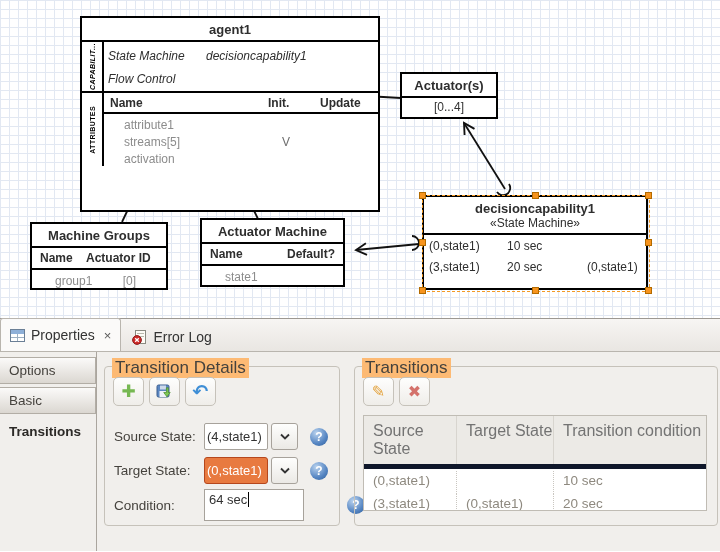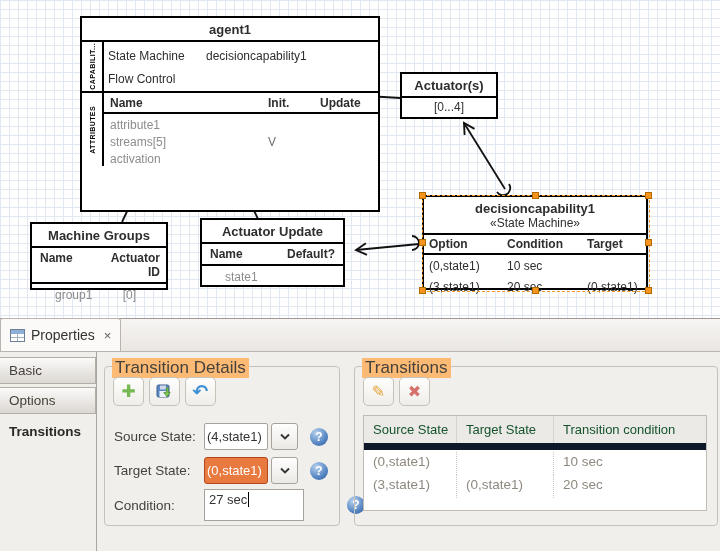--- a/index.html
+++ b/index.html
@@ -17,21 +17,21 @@
   .n-title{font-weight:bold;text-align:center;font-size:13px;padding:4px 0 3px 0;
            border-bottom:2px solid #000;}
   .n-title.noline{border-bottom:none;padding-bottom:0;}
   .stereo{text-align:center;font-size:12px;padding-bottom:3px;border-bottom:2px solid #000;}
   .sect{display:flex;align-items:stretch;}
   .vstrip{width:20px;border-right:2px solid #000;display:flex;align-items:center;justify-content:center;flex:none;}
   .vlabel{writing-mode:vertical-rl;transform:rotate(180deg);font-size:7px;font-weight:bold;letter-spacing:.4px;color:#000;}
   .caprow{display:grid;grid-template-columns:98px auto;padding-left:4px;height:23px;align-items:center;}
   .attr-head{display:grid;grid-template-columns:158px 52px auto;padding-left:6px;font-weight:bold;
              border-bottom:2px solid #000;height:19px;align-items:center;}
-  .attr-row{display:grid;grid-template-columns:158px 52px auto;padding-left:6px;height:17px;
+  .attr-row{display:grid;grid-template-columns:158px 52px auto;padding-left:20px;height:17px;
             align-items:center;color:#8c8c8c;}
   .two-head{display:grid;font-weight:bold;border-bottom:2px solid #000;padding:3px 6px 3px 8px;}
   .two-row{display:grid;color:#8c8c8c;padding:4px 6px 3px 23px;}
   .dc-head{display:grid;grid-template-columns:78px 80px auto;padding-left:5px;font-weight:bold;
            border-bottom:2px solid #000;height:18px;align-items:center;}
   .dc-row{display:grid;grid-template-columns:78px 80px auto;padding-left:5px;height:21px;align-items:center;}
   .sel-rect{position:absolute;border:1px dashed #f59a23;z-index:4;pointer-events:none;}
   .handle{position:absolute;width:7px;height:7px;background:#f7941e;border:1px solid #b36b00;
           box-sizing:border-box;z-index:6;}
 
@@ -76,21 +76,21 @@
         background:radial-gradient(circle at 35% 28%,#b9d2ee,#5585c2 60%,#2f5e99);
         color:#fff;font-weight:bold;font-size:12px;display:flex;align-items:center;justify-content:center;
         margin-left:12px;cursor:pointer;}
   .cond-input{width:100px;height:32px;background:#fff;border:1px solid #a7a29b;font-size:13px;color:#333;
               padding:2px 4px;box-sizing:border-box;display:flex;align-items:flex-start;}
   .caret{display:inline-block;width:1px;height:15px;background:#000;margin-left:1px;}
 
   .ttable{position:absolute;left:8px;right:10px;top:48px;bottom:14px;background:#fff;
           border:1px solid #c0bcb4;overflow:hidden;}
   .thead{display:grid;grid-template-columns:93px 97px 1fr;background:#eceae6;
-         border-bottom:7px solid #0f172a;color:#14532d;font-size:13px;}
+         border-bottom:5px solid #0f172a;color:#737373;font-size:16px;}
   .thead>div{padding:6px 0 6px 9px;border-right:1px solid #d8d5cf;cursor:pointer;}
   .thead>div:last-child{border-right:none;}
   .trow{display:grid;grid-template-columns:93px 97px 1fr;color:#8e897f;font-size:13.5px;}
   .trow>div{padding:2px 0 2px 9px;border-right:1px dotted #c9c6c0;min-height:19px;}
   .trow>div:last-child{border-right:none;}
 </style>
 </head>
 <body>
 
 <div class="canvas">
@@ -105,21 +105,21 @@
     <path d="M149,165 L122,222" stroke="#111" stroke-width="1.8" fill="none"></path>
     <path d="M232,165 L258,219" stroke="#111" stroke-width="1.8" fill="none"></path>
     <path d="M505,189 L464,123" stroke="#111" stroke-width="1.8" fill="none" marker-end="url(#arr)"></path>
     <path d="M509,184 A7.2 7.2 0 0 1 497,192" stroke="#111" stroke-width="1.8" fill="none"></path>
     <path d="M419,244 L356,250" stroke="#111" stroke-width="1.8" fill="none" marker-end="url(#arr)"></path>
     <path d="M412,236 A7 7 0 0 1 412,250" stroke="#111" stroke-width="1.8" fill="none"></path>
   </svg>
 
   <div class="node" style="left:48px;top:16px;width:300px;height:196px;margin-left:32px;">
     <div class="n-title">agent1</div>
-    <div class="sect" style="height:49px;border-bottom:2px solid #000;">
+    <div class="sect" style="height:49px;border-bottom:2px solid #000;font-style:italic;">
       <div class="vstrip">
         <span class="vlabel">CAPABILIT...</span>
       </div>
       <div style="flex:1;padding-top:2px;">
         <div class="caprow">
           <span>State Machine</span>
           <span>decisioncapability1</span>
         </div>
         <div class="caprow">
           <span>Flow Control</span>
@@ -158,48 +158,43 @@
 
   <div class="node" style="left:400px;top:72px;width:98px;height:47px;">
     <div class="n-title">Actuator(s)</div>
     <div style="text-align:center;padding-top:2px;color:#333;">[0...4]</div>
   </div>
 
   <div class="node" style="left:30px;top:222px;width:138px;height:68px;">
     <div class="n-title">Machine Groups</div>
     <div class="two-head" style="grid-template-columns:1fr 74px;">
       <span>Name</span>
-      <span style="text-align:right;margin-left:16px;">Actuator ID</span>
+      <span style="text-align:left;">Actuator ID</span>
     </div>
     <div class="two-row" style="grid-template-columns:1fr 74px;">
       <span>group1</span>
       <span style="text-align:center;">[0]</span>
     </div>
   </div>
 
   <div class="node" style="left:200px;top:218px;width:145px;height:69px;">
-    <div class="n-title">Actuator Update</div>
+    <div class="n-title">Actuator Machine</div>
     <div class="two-head" style="grid-template-columns:1fr 66px;">
       <span>Name</span>
       <span style="text-align:right;padding-right:2px;">Default?</span>
     </div>
     <div class="two-row" style="grid-template-columns:1fr 66px;">
       <span>state1</span>
       <span></span>
     </div>
   </div>
 
   <div class="node" style="left:422px;top:195px;width:226px;height:95px;">
     <div class="n-title noline">decisioncapability1</div>
     <div class="stereo">«State Machine»</div>
-    <div class="dc-head">
-      <span>Option</span>
-      <span>Condition</span>
-      <span>Target</span>
-    </div>
     <div class="dc-row">
       <span>(0,state1)</span>
       <span>10 sec</span>
       <span></span>
     </div>
     <div class="dc-row">
       <span>(3,state1)</span>
       <span>20 sec</span>
       <span>(0,state1)</span>
     </div>
@@ -220,27 +215,37 @@
   <div class="tab active">
     <svg width="15" height="13">
       <rect x="0.5" y="0.5" width="14" height="12" fill="#fff" stroke="#6b7f96"></rect>
       <rect x="1" y="1" width="13" height="4" fill="#8fb0d8"></rect>
       <line x1="7.5" y1="5" x2="7.5" y2="12" stroke="#9eb0c2"></line>
       <line x1="1" y1="8.5" x2="14" y2="8.5" stroke="#9eb0c2"></line>
     </svg>
     <span>Properties</span>
     <span class="closex">×</span>
   </div>
+  <div class="tab inactive">
+    <svg width="15" height="15">
+      <rect x="3.5" y="0.5" width="10" height="13" fill="#fdfcf6" stroke="#8a8a80"></rect>
+      <line x1="5" y1="3.5" x2="12" y2="3.5" stroke="#b9b9ad"></line>
+      <line x1="5" y1="6.5" x2="12" y2="6.5" stroke="#b9b9ad"></line>
+      <circle cx="5" cy="10" r="4.4" fill="#cc2a28" stroke="#8f1b1a"></circle>
+      <path d="M3.2,8.2 L6.8,11.8 M6.8,8.2 L3.2,11.8" stroke="#fff" stroke-width="1.3"></path>
+    </svg>
+    <span>Error Log</span>
+  </div>
 </div>
 
 <div class="content">
 
   <div class="sidebar">
+    <div class="side-btn">Options</div>
     <div class="side-btn">Basic</div>
-    <div class="side-btn">Options</div>
     <div class="side-sel">Transitions</div>
   </div>
 
   <div class="group" style="left:104px;top:14px;width:236px;height:160px;">
     <span class="group-label">Transition Details</span>
 
     <div class="toolbar">
       <div class="tbtn">
         <span class="ic-plus">✚</span>
       </div>
@@ -275,21 +280,21 @@
         <svg width="12" height="8">
           <path d="M2,1.5 L6,5.5 L10,1.5" stroke="#333" stroke-width="1.8" fill="none"></path>
         </svg>
       </div>
       <div class="help">?</div>
     </div>
 
     <div class="frow" style="top:122px;">
       <span class="flabel">Condition:</span>
       <div class="cond-input">
-        <span>27 sec</span>
+        <span>64 sec</span>
           <span class="caret"></span>
       </div>
       <div class="help" style="margin-left:43px;">?</div>
     </div>
   </div>
 
   <div class="group" style="left:354px;top:14px;width:364px;height:160px;">
     <span class="group-label">Transitions</span>
 
     <div class="toolbar">

